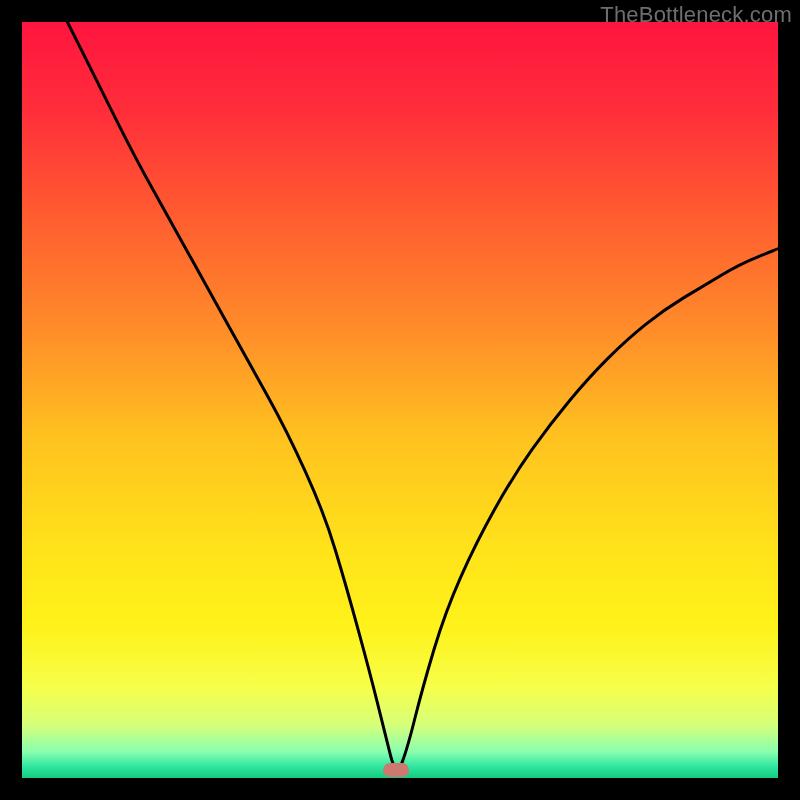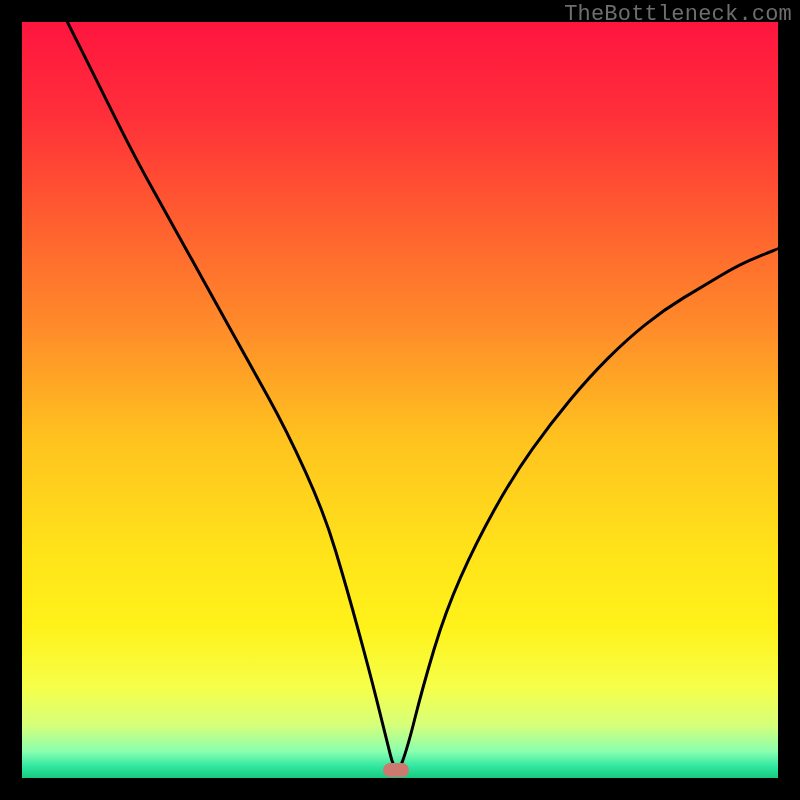--- a/index.html
+++ b/index.html
@@ -10,21 +10,20 @@
     background: #000;
     position: relative;
     font-family: Arial, Helvetica, sans-serif;
   }
   .frame {
     position: absolute;
     top: 0;
     left: 0;
     width: 800px;
     height: 716px;
-    font-family: Liberation Mono, monospace;
   }
   .plot-area {
     position: absolute;
     top: 22px;
     left: 22px;
     width: 756px;
     height: 756px;
     overflow: hidden;
   }
   .watermark {

